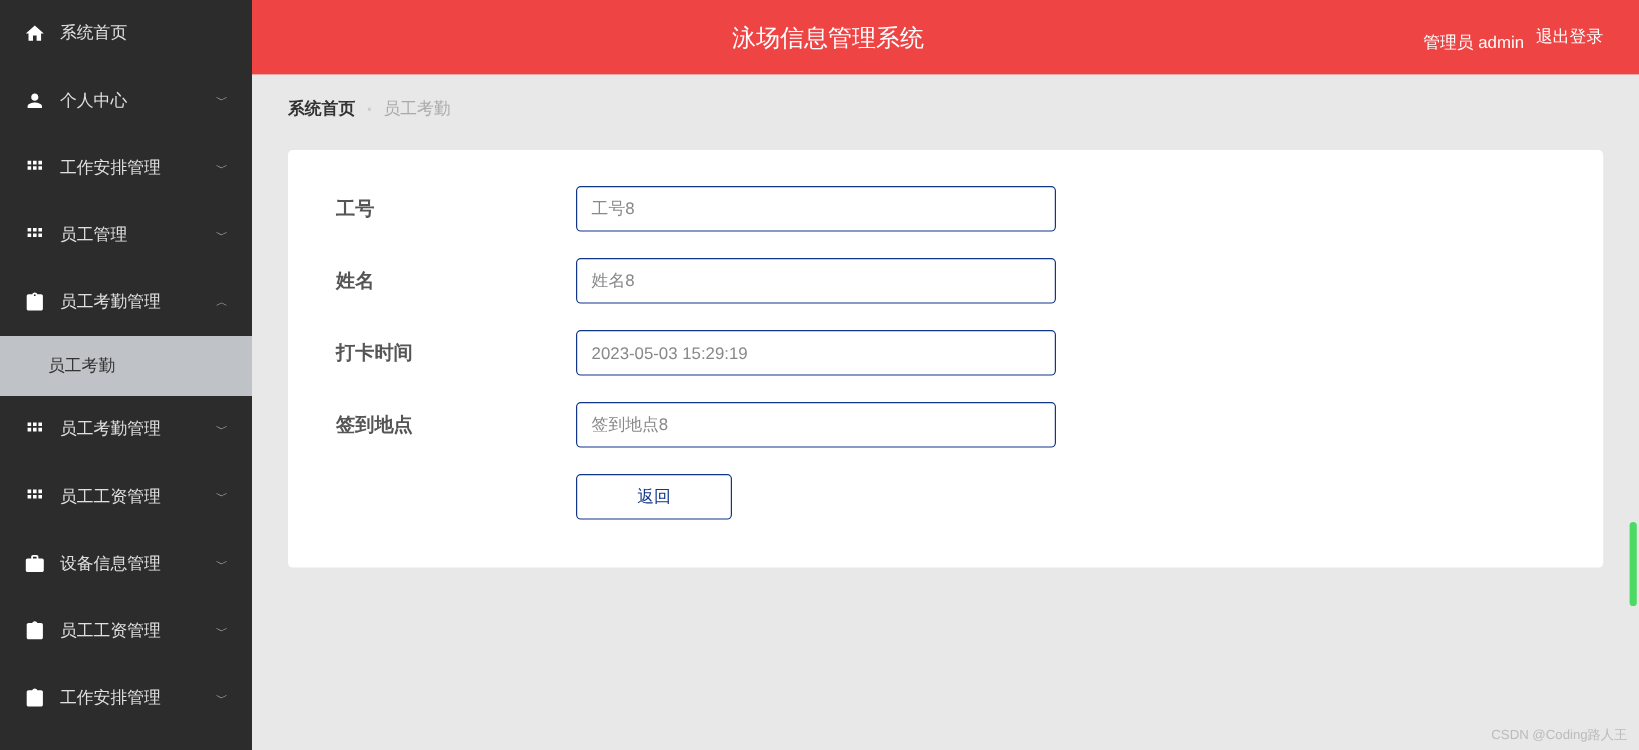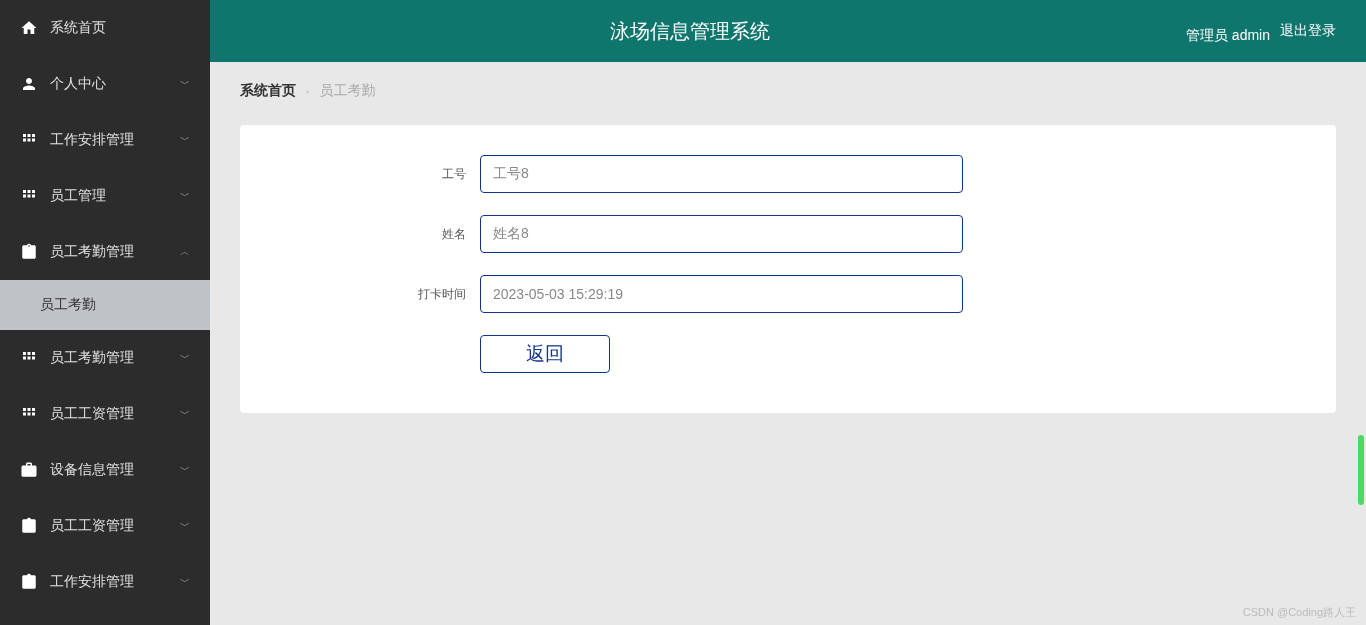--- a/index.html
+++ b/index.html
@@ -12,43 +12,43 @@
     .sidebar-item { display: flex; align-items: center; padding: 0 20px; height: 56px; cursor: pointer; position: relative; }
     .sidebar-icon { width: 18px; height: 18px; margin-right: 12px; display: flex; align-items: center; justify-content: center; }
     .sidebar-label { flex: 1; font-size: 14px; color: #e0e0e0; }
     .sidebar-chevron { font-size: 10px; color: #aaa; }
     .sidebar-subitem { background: #bfc2c7; color: #333; padding: 0 20px 0 40px; height: 50px; display: flex; align-items: center; font-size: 14px; cursor: pointer; }
     
     
     .main { flex: 1; display: flex; flex-direction: column; position: relative; }
     
     
-    .header { background: #0f766e; color: #fff; height: 62px; display: flex; align-items: center; padding: 0 30px; gap: 46px; }
+    .header { background: #ef4444; color: #fff; height: 62px; display: flex; align-items: center; padding: 0 30px; gap: 46px; }
     .header-title { flex: 1; text-align: center; font-size: 20px; font-weight: 500; }
     .header-right { display: flex; align-items: center; gap: 10px; font-size: 14px; }
     .header-user { cursor: default; margin-top: 10px; }
     .header-logout { cursor: pointer; }
     
     
     .breadcrumb { padding: 20px 30px 10px; font-size: 14px; display: flex; align-items: center; gap: 10px; }
     .breadcrumb-home { font-weight: 700; color: #333; cursor: pointer; }
     .breadcrumb-sep { color: #ccc; font-size: 10px; }
     .breadcrumb-current { color: #aaa; }
     
     
     .card { background: #fff; margin: 15px 30px; border-radius: 4px; padding: 30px 40px 40px; }
     
     
     .form-row { display: flex; align-items: center; margin-bottom: 22px; }
-    .form-label { width: 200px; text-align: right; padding-right: 14px; font-size: 12px; color: #555; }
+    .form-label { width: 200px; text-align: left; padding-right: 14px; font-size: 16px; color: #555; font-weight: bold; }
     .required { color: #f56c6c; margin-right: 4px; }
-    .form-input { width: 483px; height: 38px; border: 1px solid #10358b; border-radius: 4px; padding: 0 12px; font-size: 14px; color: #888; display: flex; align-items: center; background: #fff; }
+    .form-input { width: 400px; height: 38px; border: 1px solid #10358b; border-radius: 4px; padding: 0 12px; font-size: 14px; color: #888; display: flex; align-items: center; background: #fff; }
     .form-button-row { display: flex; margin-top: 10px; }
     .form-button-spacer { width: 200px; }
-    .btn-back { width: 130px; height: 38px; border: 1px solid #10358b; background: #fff; color: #10358b; border-radius: 4px; font-size: 19px; cursor: pointer; display: flex; align-items: center; justify-content: center; }
+    .btn-back { width: 130px; height: 38px; border: 1px solid #10358b; background: #fff; color: #10358b; border-radius: 4px; font-size: 14px; cursor: pointer; display: flex; align-items: center; justify-content: center; }
     
     
     .watermark { position: absolute; right: 10px; bottom: 5px; color: #bbb; font-size: 11px; pointer-events: none; }
     
     
     .scroll-indicator { position: absolute; right: 2px; top: 435px; width: 6px; height: 70px; background: #4cd964; border-radius: 3px; }
     
     svg { width: 100%; height: 100%; fill: currentColor; }
   </style>
 </head>
@@ -190,20 +190,24 @@
         <div class="form-label">姓名</div>
         <div class="form-input">姓名8</div>
       </div>
 
 
       <div class="form-row">
         <div class="form-label">打卡时间</div>
         <div class="form-input">2023-05-03 15:29:19</div>
       </div>
 
+      <div class="form-row">
+        <div class="form-label">签到地点</div>
+        <div class="form-input">签到地点8</div>
+      </div>
 
       <div class="form-button-row">
         <div class="form-button-spacer"></div>
         <button class="btn-back">返回</button>
       </div>
 
     </div>
 
     <div class="watermark">CSDN @Coding路人王</div>
     <div class="scroll-indicator"></div>

